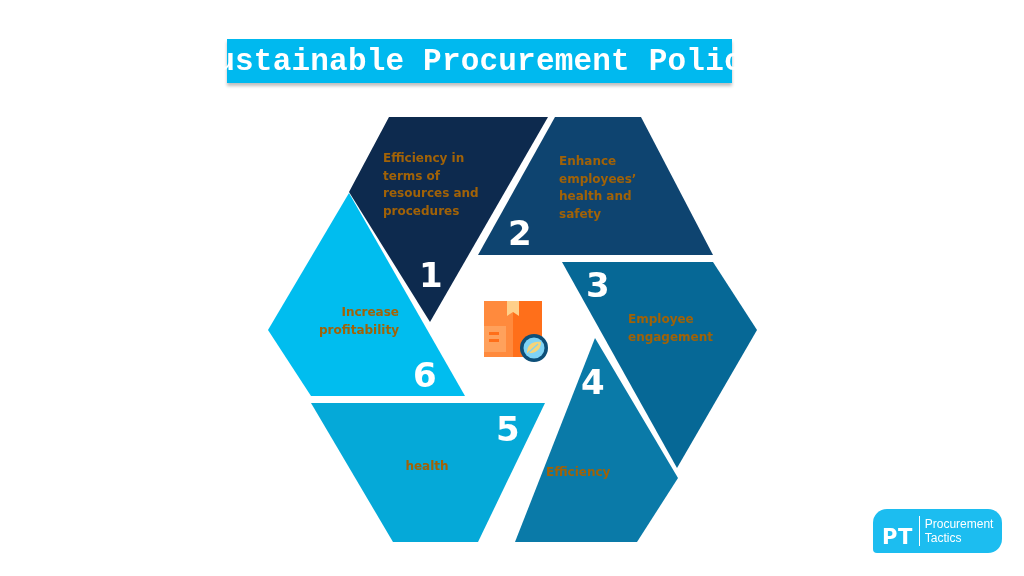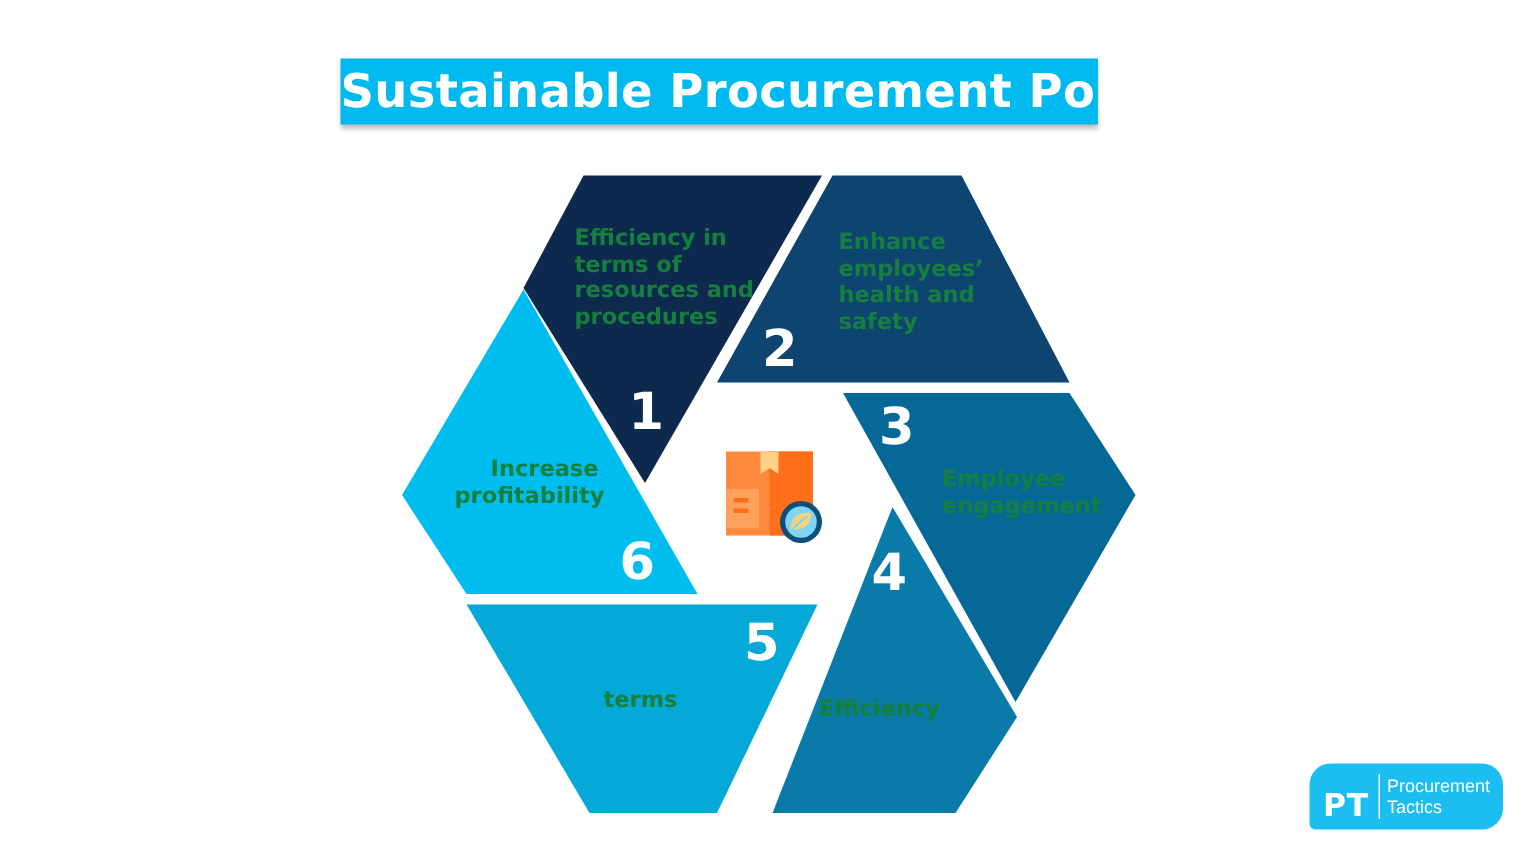--- a/index.html
+++ b/index.html
@@ -3,25 +3,25 @@
 <meta charset="utf-8">
 <style>
   html, body { margin: 0; padding: 0; }
   body {
     width: 1024px; height: 576px; background: #ffffff; position: relative; overflow: hidden;
     font-family: "DejaVu Sans", "Liberation Sans", sans-serif;
   }
   .title-box {
     position: absolute; left: 227px; top: 39px; width: 505px; height: 44px;
     background: #00b9ef; box-shadow: 0 3px 3px rgba(0,0,0,0.25);
-    display: flex; align-items: center; 
+    display: flex; align-items: center; justify-content: center; font-family: Liberation Mono, monospace;
   }
   .title-text { color: #ffffff; font-weight: bold; font-size: 31px; letter-spacing: 0.2px; white-space: nowrap; }
   svg.diagram { position: absolute; left: 0; top: 0; }
-  .seg-label { position: absolute; color: #15803d; font-weight: bold; font-size: 15px; line-height: 17.5px; }
+  .seg-label { position: absolute; color: #a16207; font-weight: bold; font-size: 12px; line-height: 17.5px; }
   .seg-num { position: absolute; color: #ffffff; font-weight: bold; font-size: 34px; line-height: 34px; }
   .center-icon { position: absolute; left: 481px; top: 298px; width: 72px; height: 66px; }
   .logo {
     position: absolute; left: 873px; top: 509px; width: 129px; height: 44px;
     background: #1cbdf0; border-radius: 14px 14px 14px 4px;
     display: flex; align-items: center;
   }
   .logo-pt { color: #fff; font-weight: bold; font-size: 21px; margin-left: 9px; letter-spacing: 0.5px; margin-top: 12px; }
   .logo-divider { width: 1px; height: 30px; background: #ffffff; margin-left: 6px; }
   .logo-text { color: #fff; font-size: 12px; line-height: 14px; margin-left: 5px; font-family: "Liberation Sans", sans-serif; }
@@ -63,21 +63,21 @@
   <div>engagement</div>
 </div>
 <div class="seg-num" style="left:586px; top:268px;">3</div>
 
 <div class="seg-label" style="left:546px; top:464px;">
   <div>Efficiency</div>
 </div>
 <div class="seg-num" style="left:581px; top:365px;">4</div>
 
 <div class="seg-label" style="left:382px; top:458px; text-align:center; width:90px;">
-  <div>terms</div>
+  <div>health</div>
 </div>
 <div class="seg-num" style="left:496px; top:412px;">5</div>
 
 <div class="seg-label" style="left:303px; top:304px; text-align:right; width:96px;">
   <div>Increase</div>
   <div>profitability</div>
 </div>
 <div class="seg-num" style="left:413px; top:358px;">6</div>
 
 <svg class="center-icon" viewBox="0 0 72 66">

